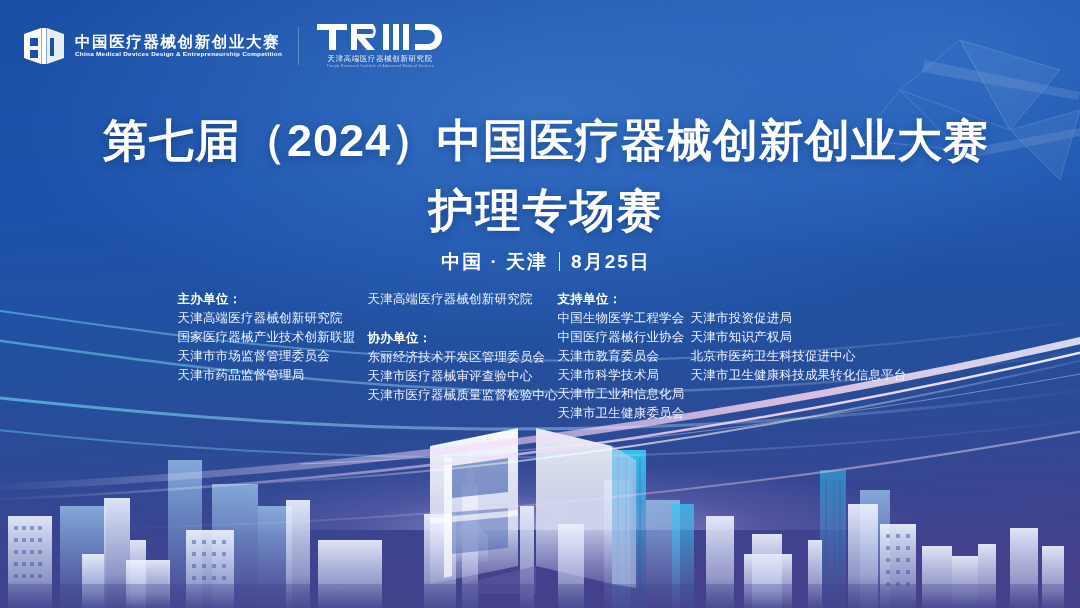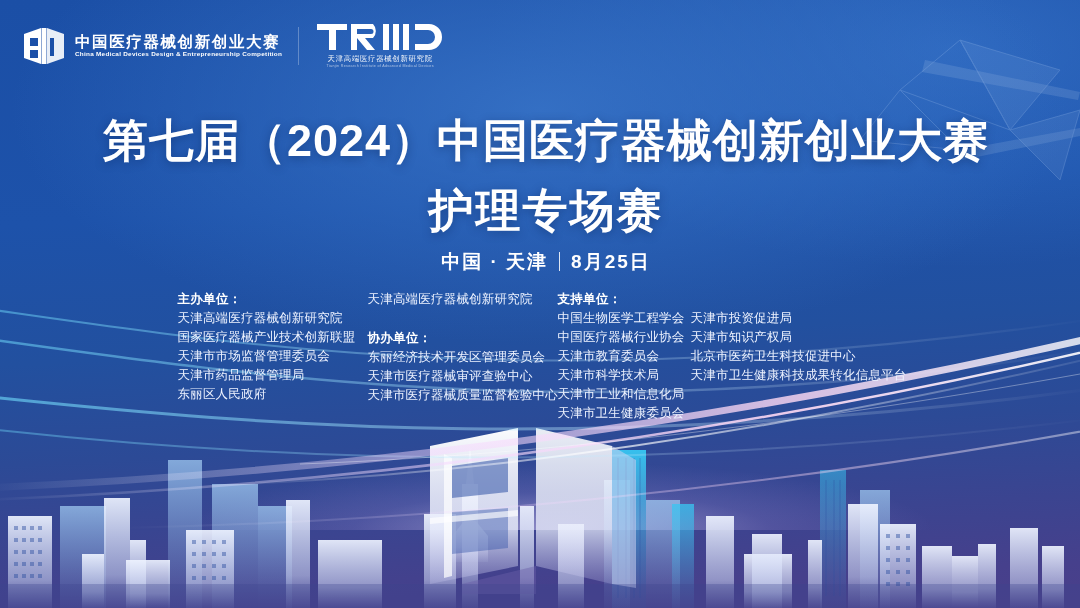--- a/index.html
+++ b/index.html
@@ -368,21 +368,20 @@
   </div>
 
   <div class="orgs" id="orgs">
       <div class="col col-1">
         <div class="grp">
           <div class="grp-head">主办单位：</div>
           <div class="org-item">天津高端医疗器械创新研究院</div>
           <div class="org-item">国家医疗器械产业技术创新联盟</div>
           <div class="org-item">天津市市场监督管理委员会</div>
           <div class="org-item">天津市药品监督管理局</div>
-          <div class="org-item">东丽区人民政府</div>
         </div>
       </div>
       <div class="col col-2">
         <div class="grp">
           <div class="org-item">天津高端医疗器械创新研究院</div>
         </div>
         <div class="grp">
           <div class="grp-head">协办单位：</div>
           <div class="org-item">东丽经济技术开发区管理委员会</div>
           <div class="org-item">天津市医疗器械审评查验中心</div>

